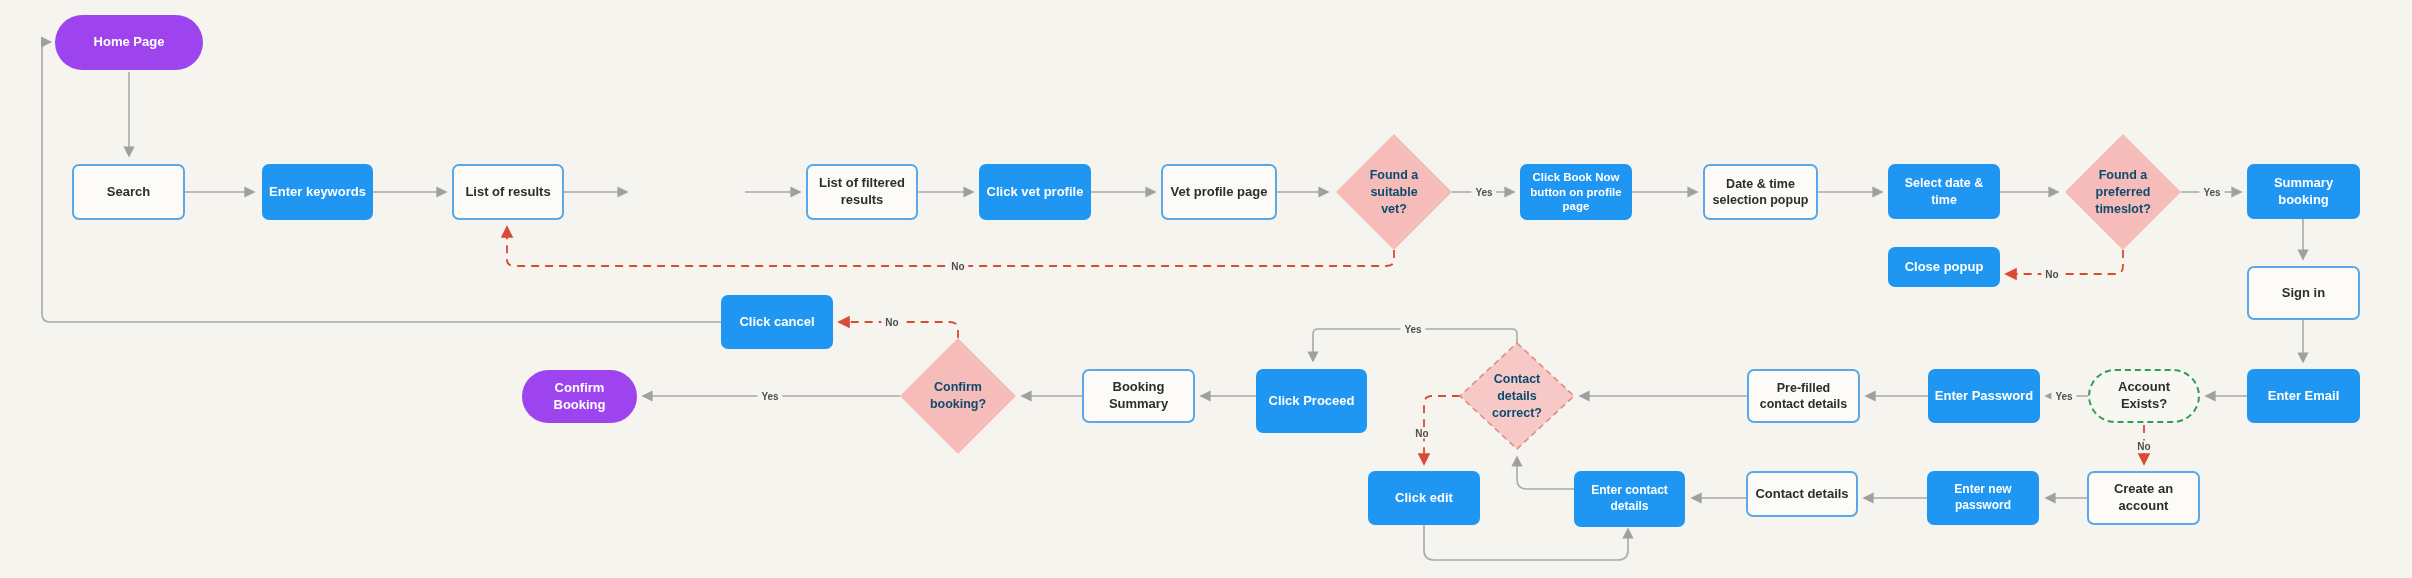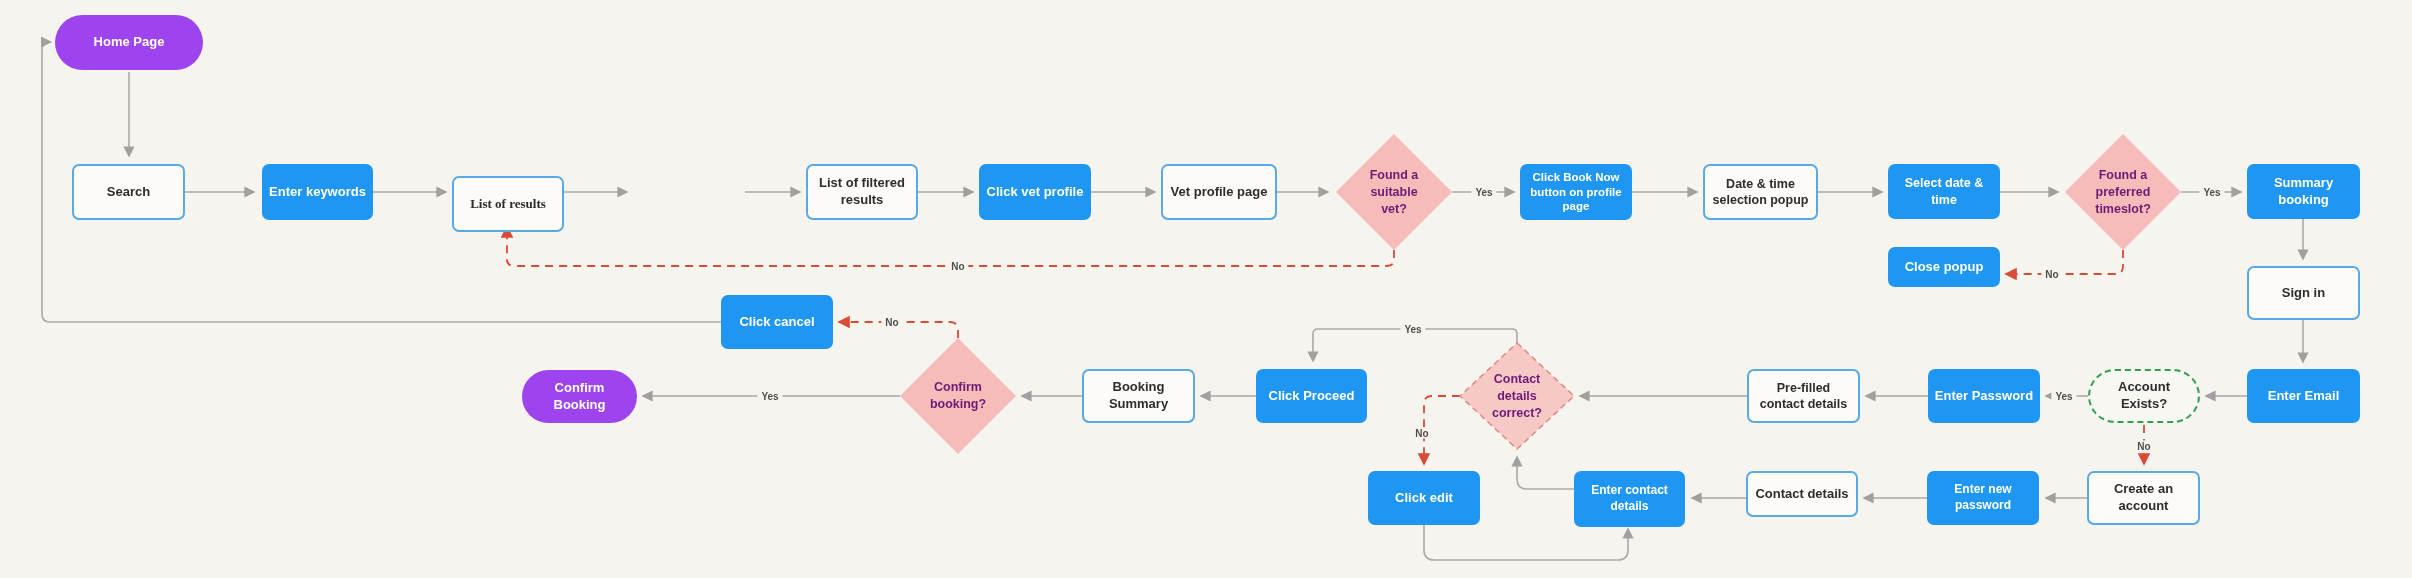--- a/index.html
+++ b/index.html
@@ -19,21 +19,21 @@
     color:#2d2d2d;
   }
   .node.blue{background:#1e96f2;color:#ffffff;}
   .node.outline{background:#fcfbf7;border:2px solid #58a9e6;}
   .node.pill{background:#9d44ee;color:#ffffff;border-radius:28px;}
   .node.stadium{background:#f8f7f2;border:2px dashed #2e9e50;border-radius:28px;}
   .node.small-text{font-size:11.5px;}
   .diamond-label{
     position:absolute;z-index:3;width:88px;
     transform:translate(-50%,-50%);
-    text-align:center;font-weight:bold;font-size:12.5px;line-height:1.35;color:#701a75;
+    text-align:center;font-weight:bold;font-size:12.5px;line-height:1.35;color:#0c4a6e;
   }
   .edge-label{
     position:absolute;z-index:4;
     transform:translate(-50%,-50%);
     font-size:10px;font-weight:bold;color:#4e4e4e;
     background:#f6f4ef;padding:0 4px;white-space:nowrap;
   }
 </style>
 </head>
 <body>
@@ -92,36 +92,36 @@
 
     <polygon points="1394,134 1452,192 1394,250 1336,192" fill="#f5bcba"></polygon>
     <polygon points="2123,134 2181,192 2123,250 2065,192" fill="#f5bcba"></polygon>
     <polygon points="958,338 1016,396 958,454 900,396" fill="#f5bcba"></polygon>
     <polygon points="1517,343 1574,396 1517,449 1460,396" fill="#f7c9c6" stroke="#e08d85" stroke-width="1.6" stroke-dasharray="6 4"></polygon>
   </svg>
 
   <div class="node pill" style="left:55px;top:15px;width:148px;height:55px;">Home Page</div>
   <div class="node outline" style="left:72px;top:164px;width:113px;height:56px;text-align:right;">Search</div>
   <div class="node blue" style="left:262px;top:164px;width:111px;height:56px;">Enter keywords</div>
-  <div class="node outline" style="left:452px;top:176px;width:112px;height:56px;font-family:Liberation Serif, serif;">List of results</div>
+  <div class="node outline" style="left:452px;top:164px;width:112px;height:56px;">List of results</div>
   <div class="node outline" style="left:806px;top:164px;width:112px;height:56px;">List of filtered results</div>
   <div class="node blue" style="left:979px;top:164px;width:112px;height:56px;">Click vet profile</div>
   <div class="node outline" style="left:1161px;top:164px;width:116px;height:56px;">Vet profile page</div>
   <div class="node blue small-text" style="left:1520px;top:164px;width:112px;height:56px;">Click Book Now button on profile page</div>
   <div class="node outline" style="left:1703px;top:164px;width:115px;height:56px;font-size:12.5px;">Date &amp; time selection popup</div>
   <div class="node blue" style="left:1888px;top:164px;width:112px;height:55px;font-size:12.5px;">Select date &amp; time</div>
   <div class="node blue" style="left:2247px;top:164px;width:113px;height:55px;">Summary booking</div>
 
   <div class="node blue" style="left:1888px;top:247px;width:112px;height:40px;">Close popup</div>
   <div class="node outline" style="left:2247px;top:266px;width:113px;height:54px;">Sign in</div>
   <div class="node blue" style="left:721px;top:295px;width:112px;height:54px;">Click cancel</div>
 
   <div class="node pill" style="left:522px;top:370px;width:115px;height:53px;">Confirm Booking</div>
   <div class="node outline" style="left:1082px;top:369px;width:113px;height:54px;">Booking Summary</div>
-  <div class="node blue" style="left:1256px;top:369px;width:111px;height:54px;">Click Proceed</div>
+  <div class="node blue" style="left:1256px;top:369px;width:111px;height:64px;">Click Proceed</div>
   <div class="node outline" style="left:1747px;top:369px;width:113px;height:54px;font-size:12.5px;">Pre-filled contact details</div>
   <div class="node blue" style="left:1928px;top:369px;width:112px;height:54px;">Enter Password</div>
   <div class="node stadium" style="left:2088px;top:369px;width:112px;height:54px;">Account Exists?</div>
   <div class="node blue" style="left:2247px;top:369px;width:113px;height:54px;">Enter Email</div>
 
   <div class="node blue" style="left:1368px;top:471px;width:112px;height:54px;">Click edit</div>
   <div class="node blue" style="left:1574px;top:471px;width:111px;height:56px;font-size:12px;">Enter contact details</div>
   <div class="node outline" style="left:1746px;top:471px;width:112px;height:46px;">Contact details</div>
   <div class="node blue" style="left:1927px;top:471px;width:112px;height:54px;font-size:12px;">Enter new password</div>
   <div class="node outline" style="left:2087px;top:471px;width:113px;height:54px;">Create an account</div>

